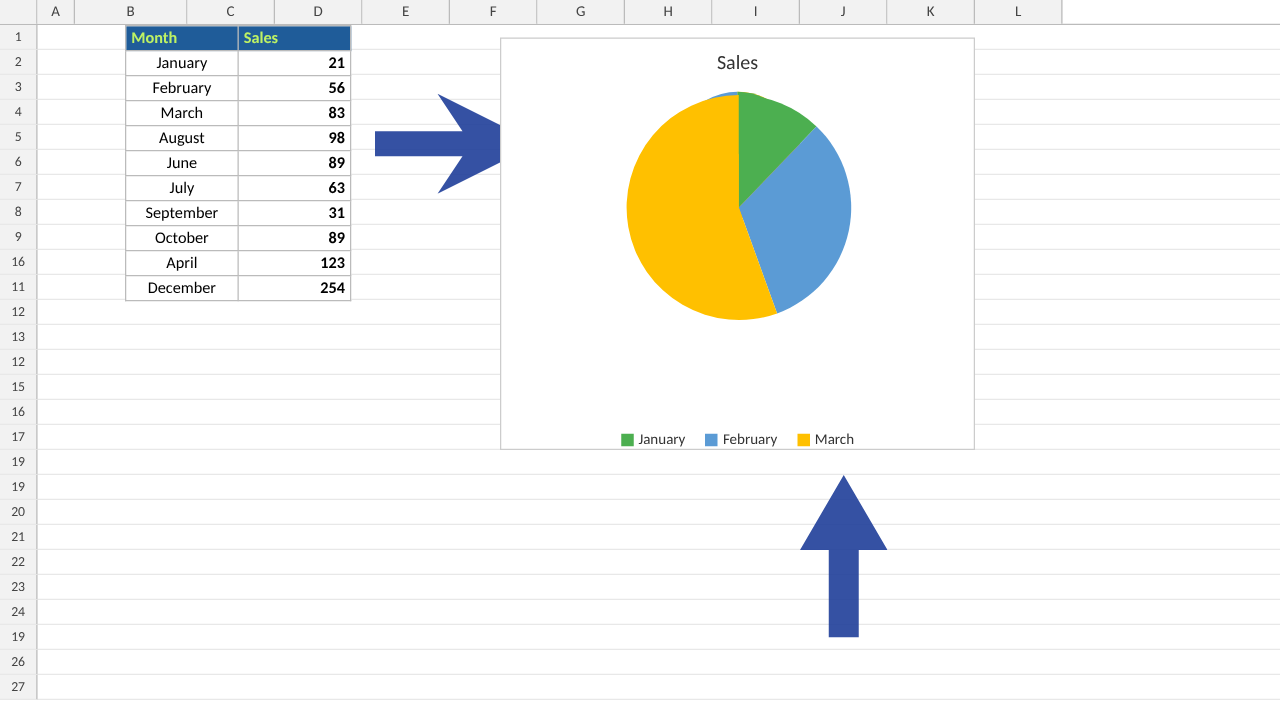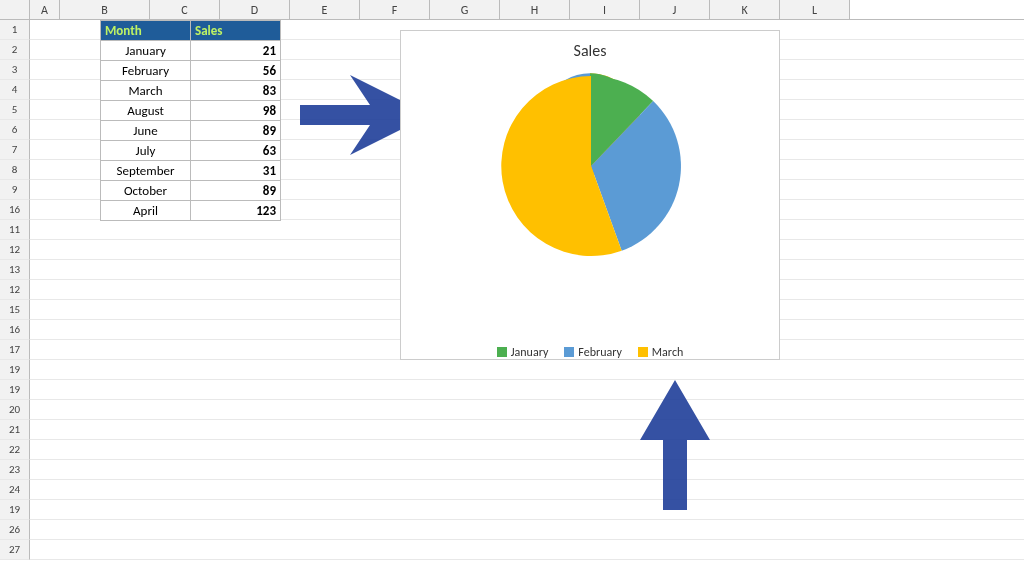--- a/index.html
+++ b/index.html
@@ -306,20 +306,24 @@
               <td class="sales-col">31</td>
             </tr>
             <tr>
               <td class="month-col">October</td>
               <td class="sales-col">89</td>
             </tr>
             <tr>
               <td class="month-col">April</td>
               <td class="sales-col">123</td>
             </tr>
+            <tr>
+              <td class="month-col">December</td>
+              <td class="sales-col">254</td>
+            </tr>
           </tbody>
       </table>
 
       <div class="arrow-left">
         <svg width="130" height="80" viewBox="0 0 130 80">
           <polygon points="130,40 50,0 70,30 0,30 0,50 70,50 50,80" fill="#1F3E99" opacity="0.9"></polygon>
         </svg>
       </div>
 
       <div class="chart-area">

